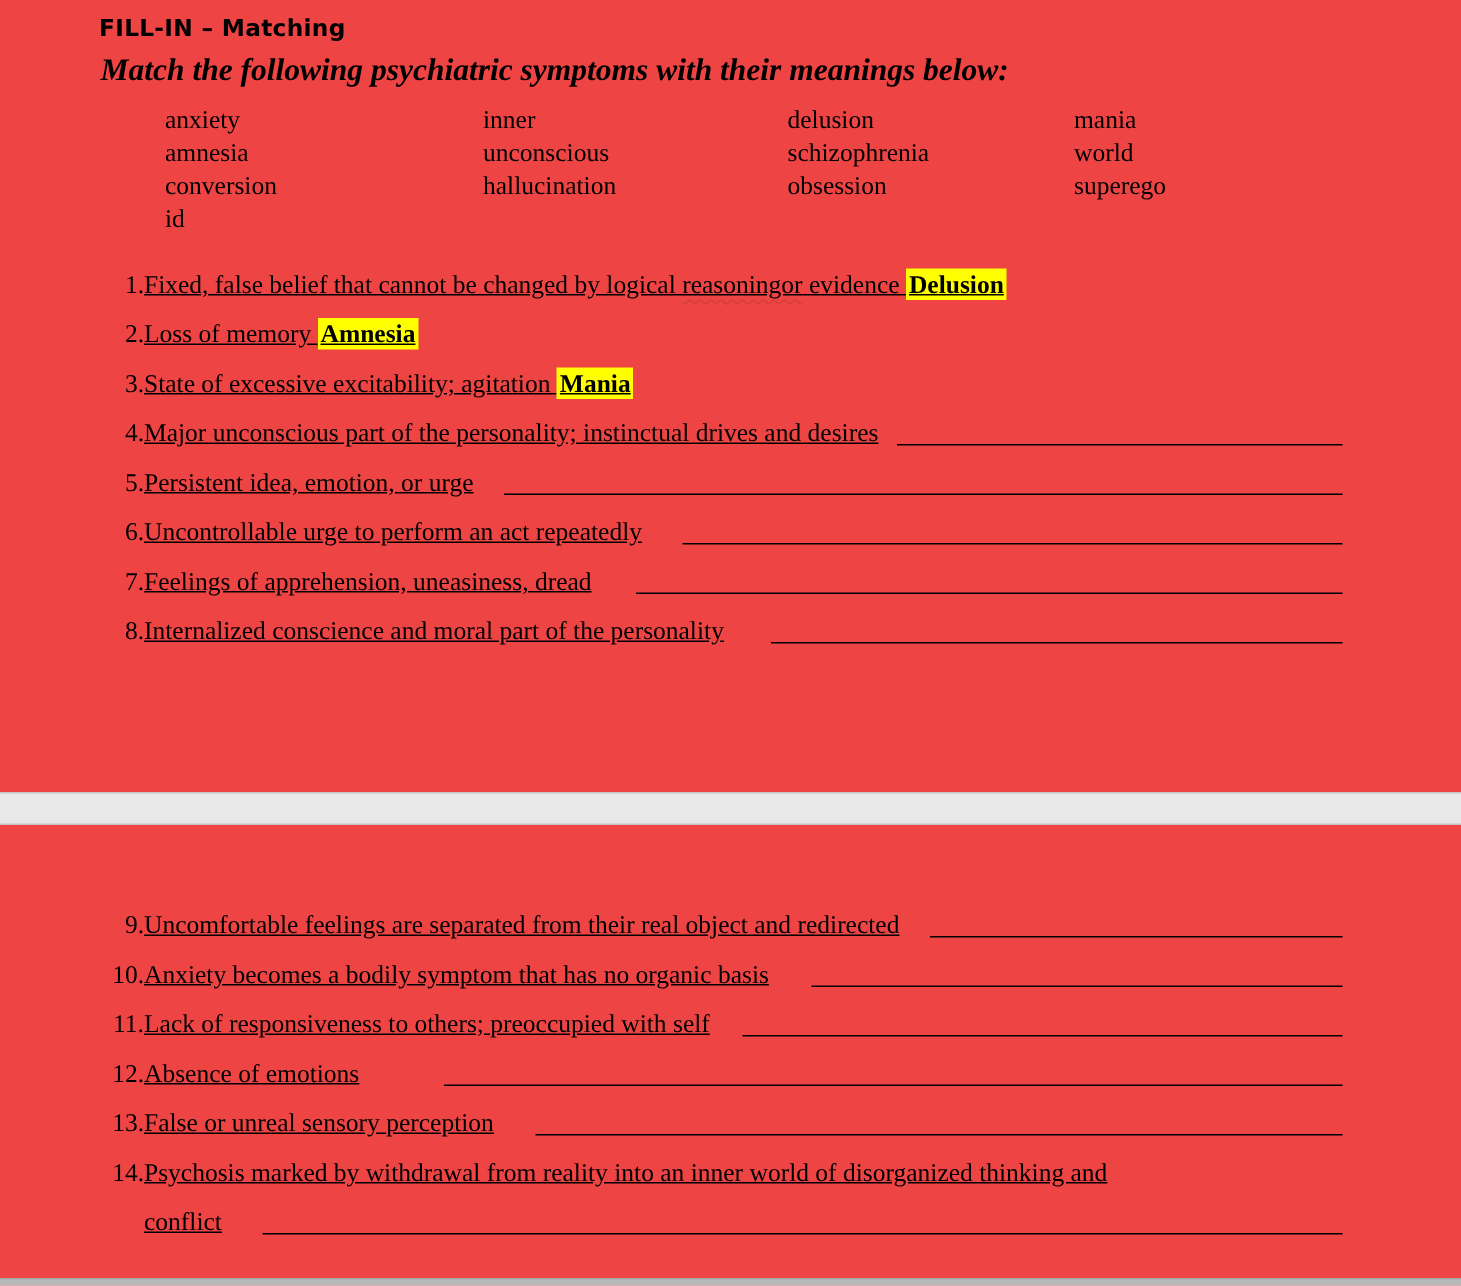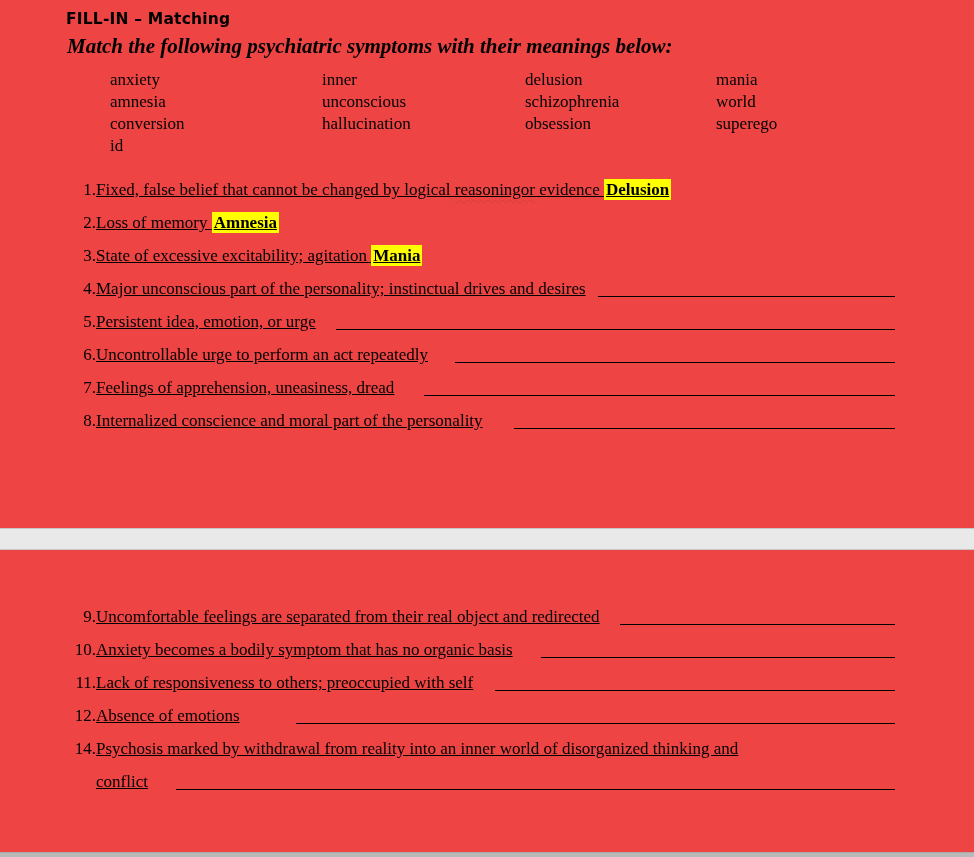--- a/index.html
+++ b/index.html
@@ -196,20 +196,29 @@
       <div class="item">
         <span class="num">12.</span>
         <div class="content">
           <div class="line">
             <span class="qtext"><span>Absence of emotions</span></span>
             <span class="blank"></span>
           </div>
         </div>
       </div>
       <div class="item">
+        <span class="num">13.</span>
+        <div class="content">
+          <div class="line">
+            <span class="qtext"><span>False or unreal sensory perception</span></span>
+            <span class="blank"></span>
+          </div>
+        </div>
+      </div>
+      <div class="item">
         <span class="num">14.</span>
         <div class="content">
           <div class="line">
             <span class="qtext"><span>Psychosis marked by withdrawal from reality into an inner world of disorganized thinking and</span></span>
           </div>
           <div class="line">
             <span class="qtext"><span>conflict</span></span>
             <span class="blank"></span>
           </div>
         </div>

